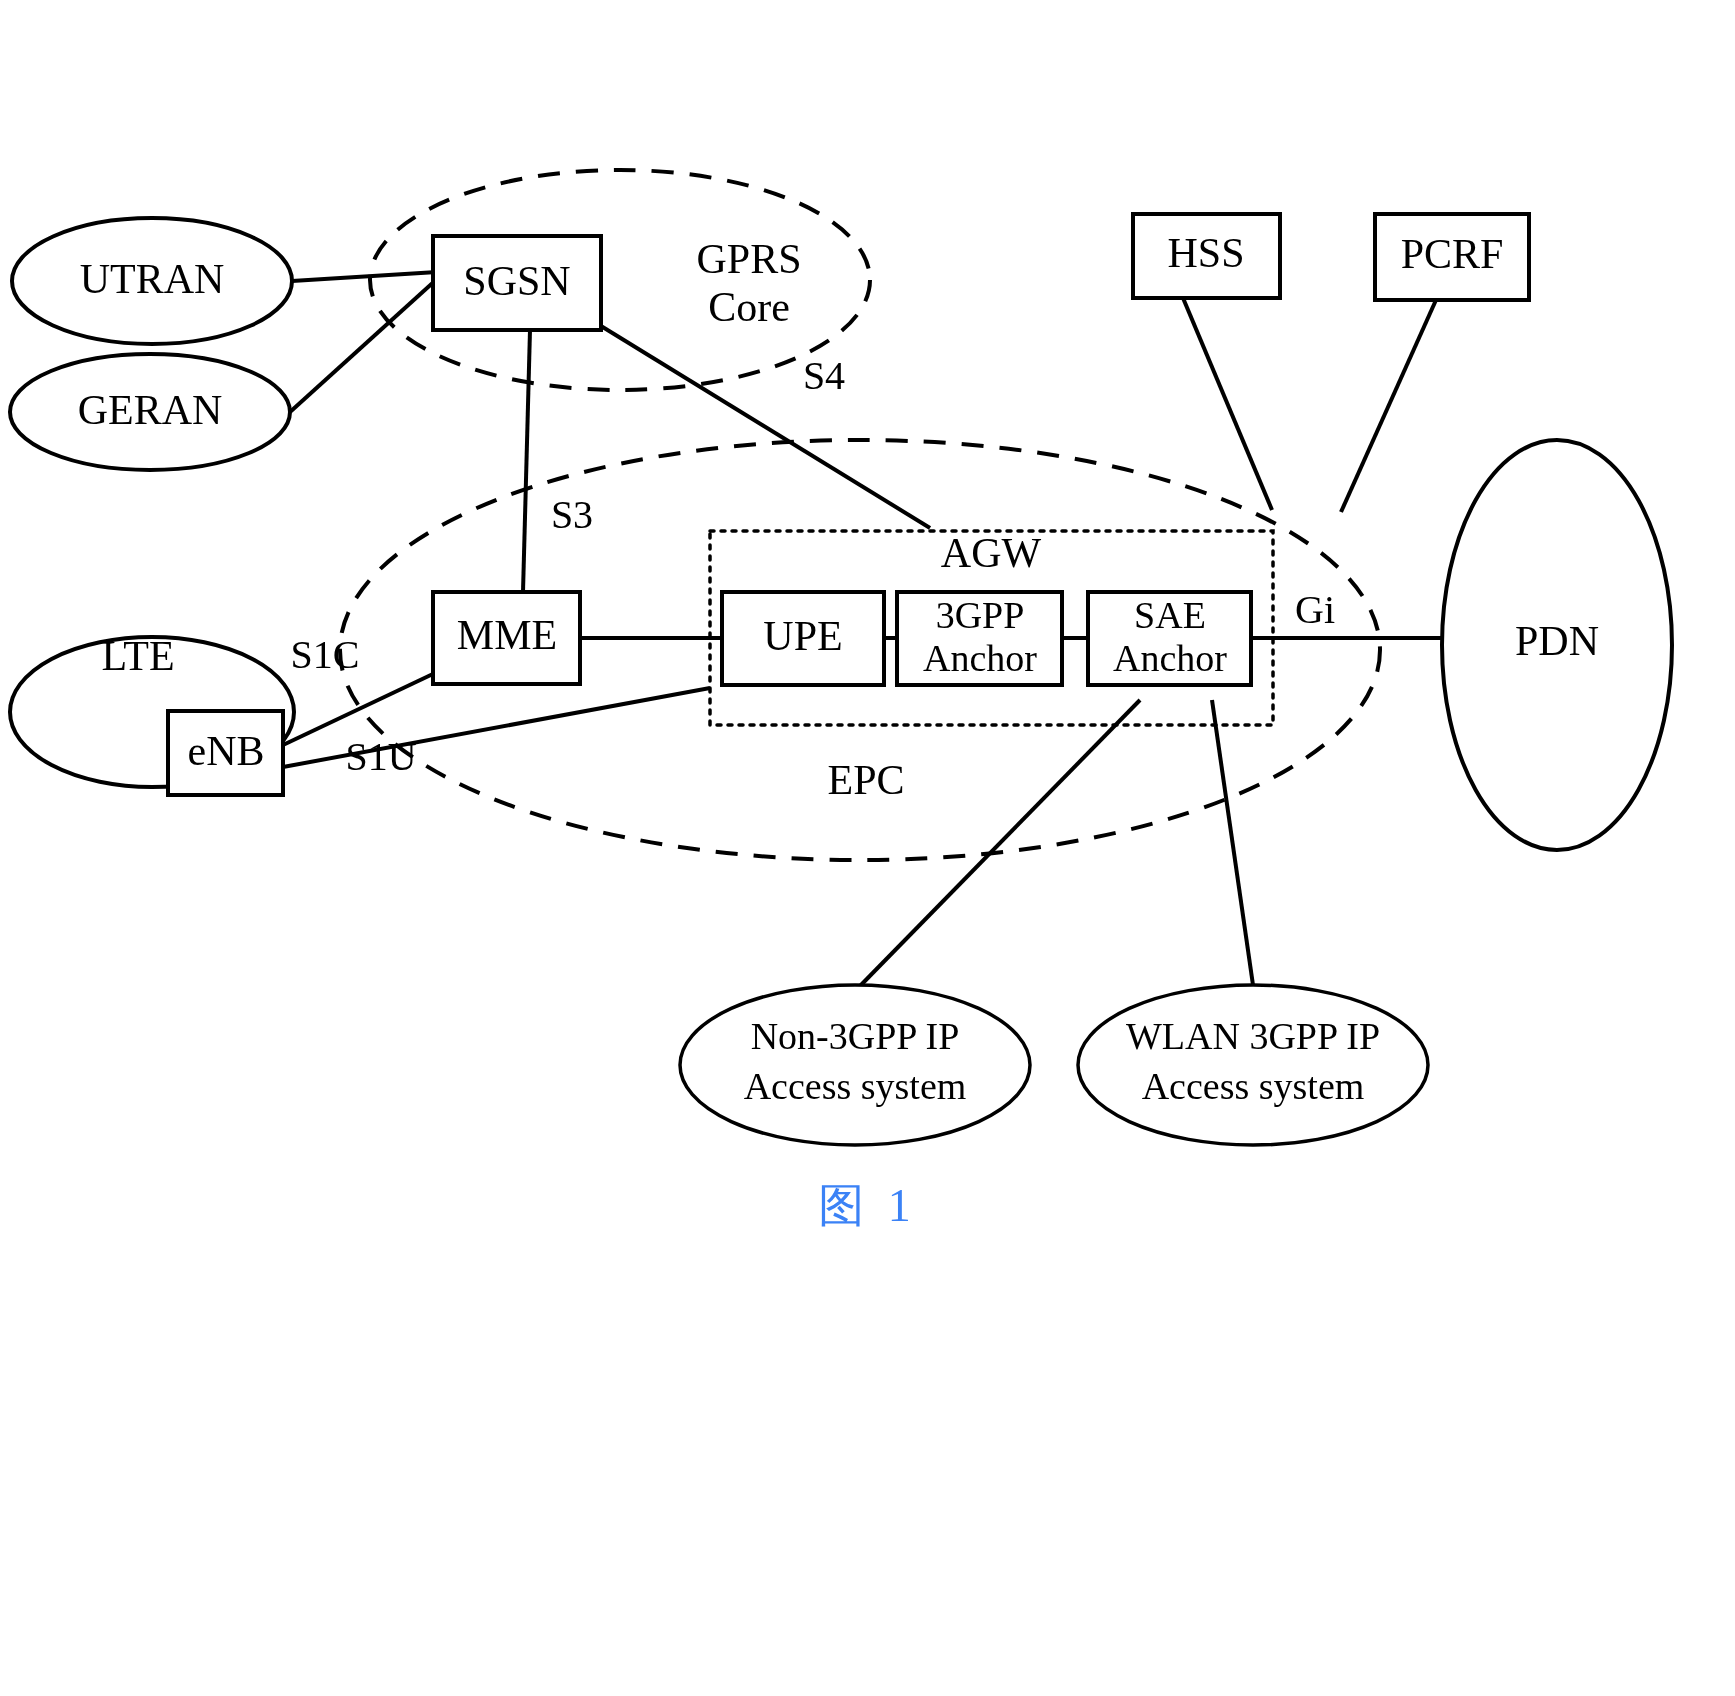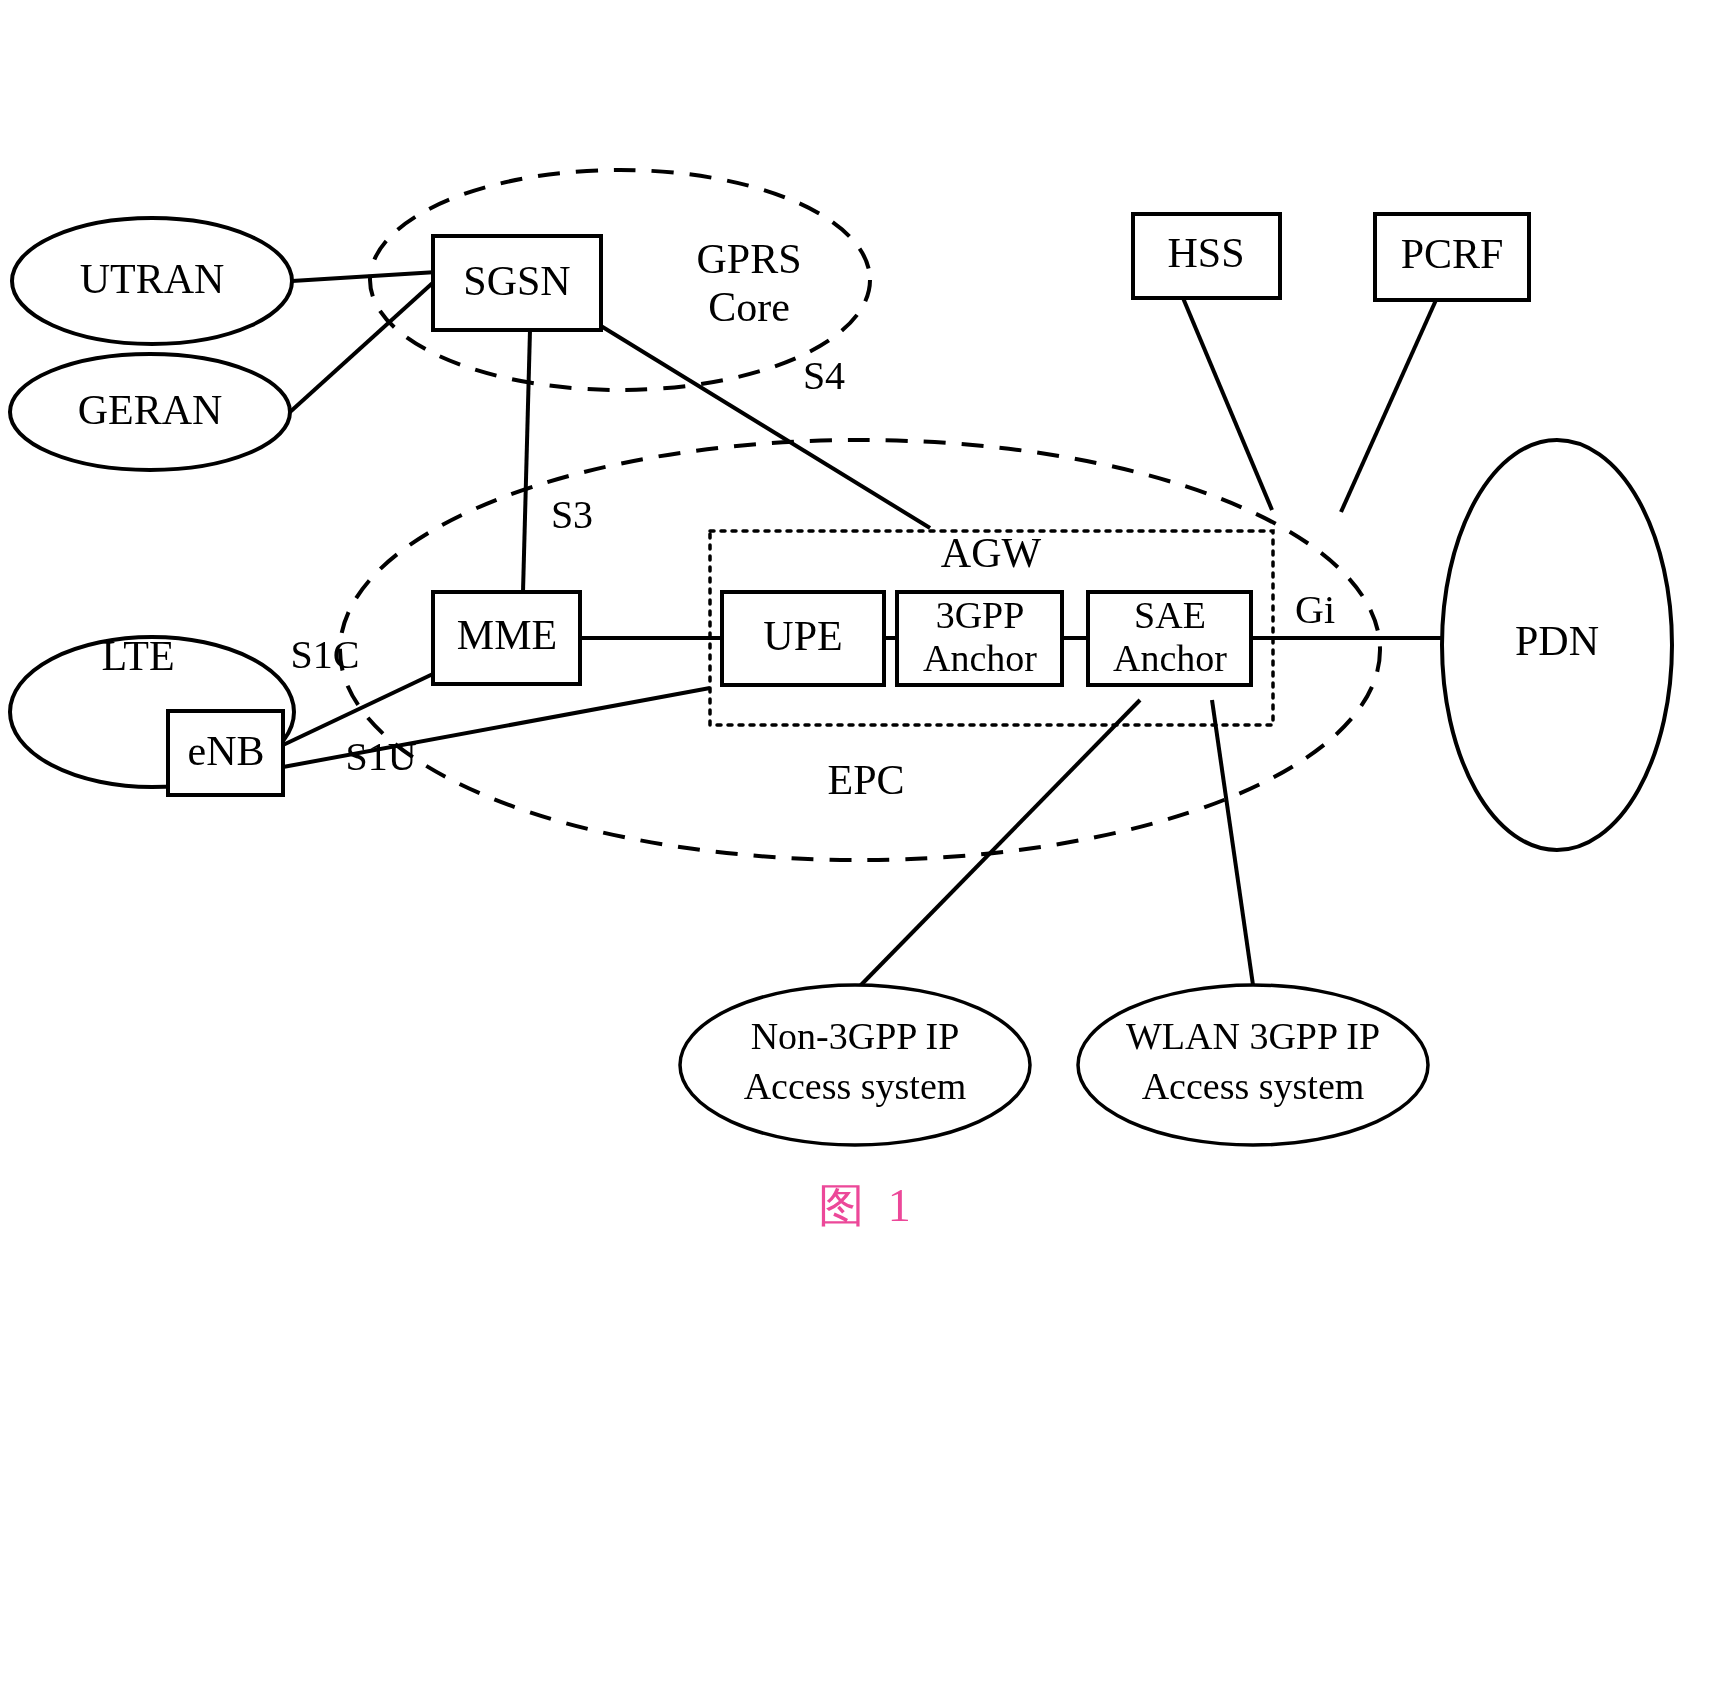--- a/index.html
+++ b/index.html
@@ -69,21 +69,21 @@
     font-size: 42px;
   }
   .caption {
     position: absolute;
     left: 0;
     right: 0;
     top: 1175px;
     text-align: center;
     font-size: 46px;
     font-family: "Liberation Serif", "DejaVu Serif", serif;
-    color: #ec4899;
+    color: #3b82f6;
     letter-spacing: 6px;
   }
 </style>
 </head>
 <body>
 
 <div id="page">
 
   <svg id="diagram" viewBox="0 0 1735 1696">
 

